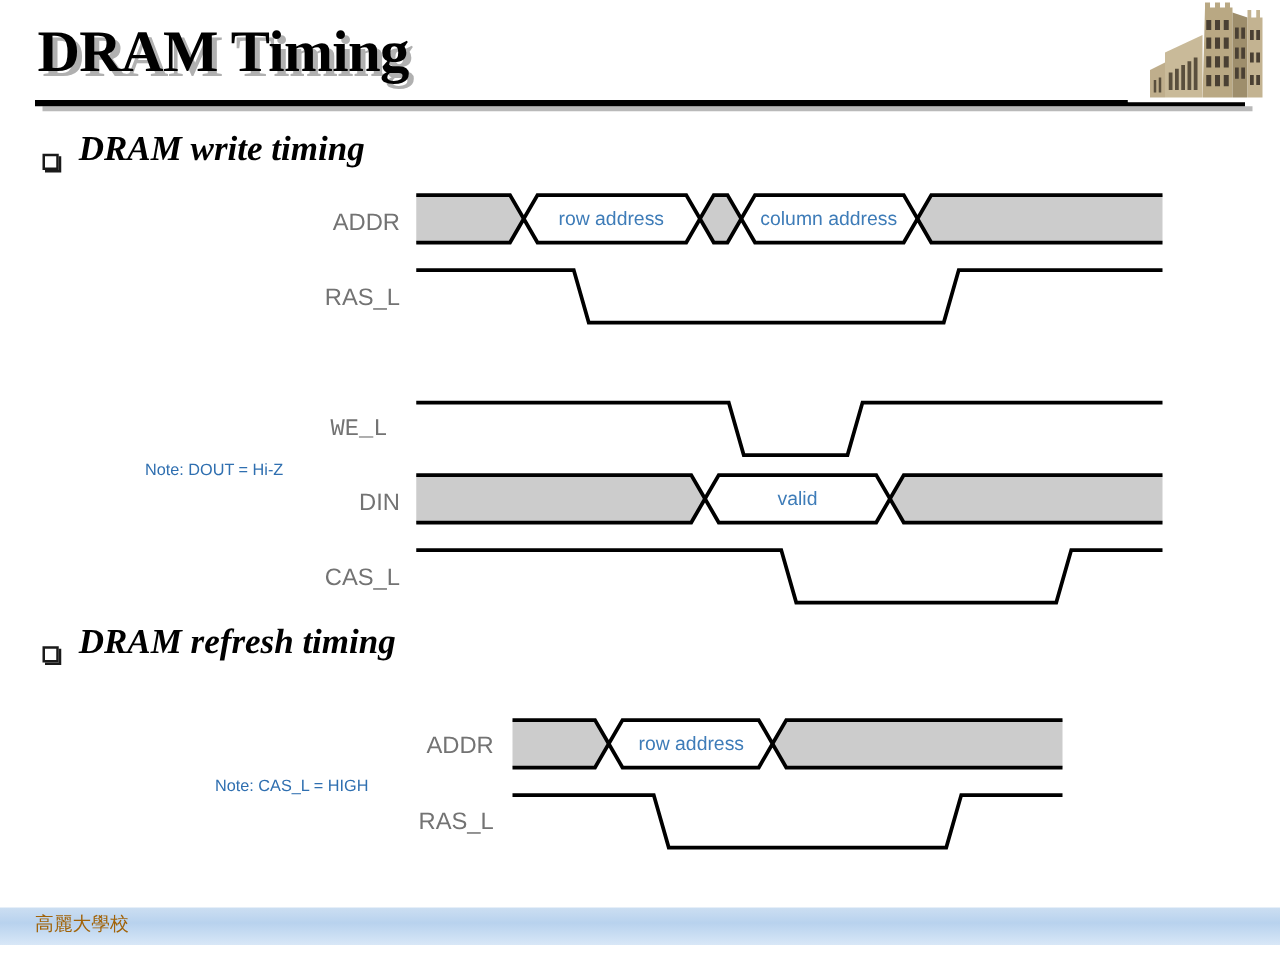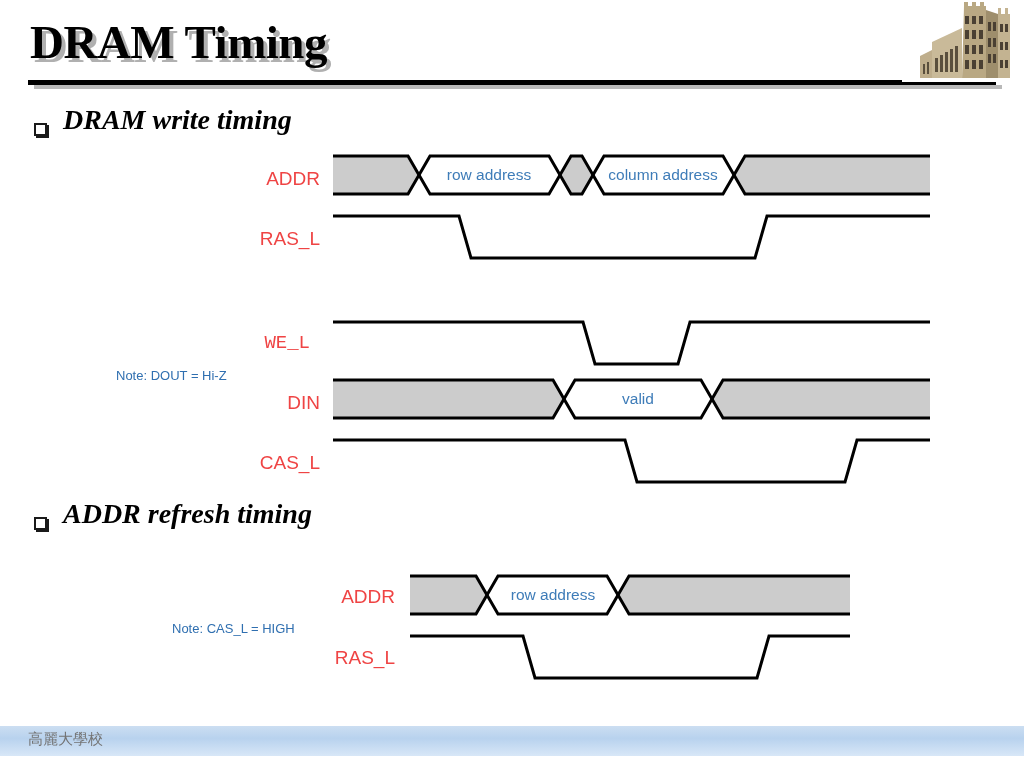--- a/index.html
+++ b/index.html
@@ -86,21 +86,21 @@
     white-space: nowrap;
   }
   #note-dout { left: 116px; top: 368px; }
   #note-cas  { left: 172px; top: 621px; }
 
   
   .sig-label {
     position: absolute;
     font-family: "Liberation Sans", sans-serif;
     font-size: 19px;
-    color: #ef4444;
+    color: #737373;
     text-align: right;
     white-space: nowrap;
   }
 
   
   .wave-svg { position: absolute; display: block; }
   #wave-write  { left: 0px; top: 140px; }
   #wave-refresh{ left: 0px; top: 560px; }
 
   .bus-text {
@@ -119,21 +119,21 @@
     width: 1024px; height: 32px;
     background: linear-gradient(to bottom, #cfe0f2 0%, #b8d2ee 45%, #d8e7f7 100%);
   }
   #footer-rule {
     position: absolute; left: 0; top: 0;
     width: 1024px; height: 2px; background: #ffffff;
   }
   #footer-left {
     position: absolute; left: 28px; top: 6px;
     font-family: "DejaVu Sans", sans-serif;
-    font-size: 15px; color: #737373; white-space: nowrap;
+    font-size: 15px; color: #a16207; white-space: nowrap;
   }
   #footer-right {
     position: absolute; right: 22px; top: 6px;
     font-family: "Liberation Serif", "DejaVu Serif", serif;
     font-weight: bold; font-style: italic;
     font-size: 16px; color: #000000; white-space: nowrap;
   }
 </style>
 </head>
 <body>
@@ -254,21 +254,21 @@
       <text class="bus-text" x="638" y="264" text-anchor="middle">valid</text>
     </g>
 
     <g>
       <path d="M333,300 L625,300 L637,342 L845,342 L857,300 L930,300" fill="none" stroke="#000000" stroke-width="3" stroke-linejoin="miter"></path>
     </g>
   </svg>
 
   <div class="section-head" id="sec-refresh">
     <span class="bullet-sq"></span>
-    <span class="section-label">ADDR refresh timing</span>
+    <span class="section-label">DRAM refresh timing</span>
   </div>
 
   <div class="sig-label" style="left:275px; top:586px; width:120px;">ADDR</div>
   <div class="sig-label" style="left:275px; top:647px; width:120px;">RAS_L</div>
 
   <div class="note" id="note-cas">Note: CAS_L = HIGH</div>
 
   <svg class="wave-svg" id="wave-refresh" width="1024" height="160" viewBox="0 0 1024 160" xmlns="http://www.w3.org/2000/svg">
 
     <g>

